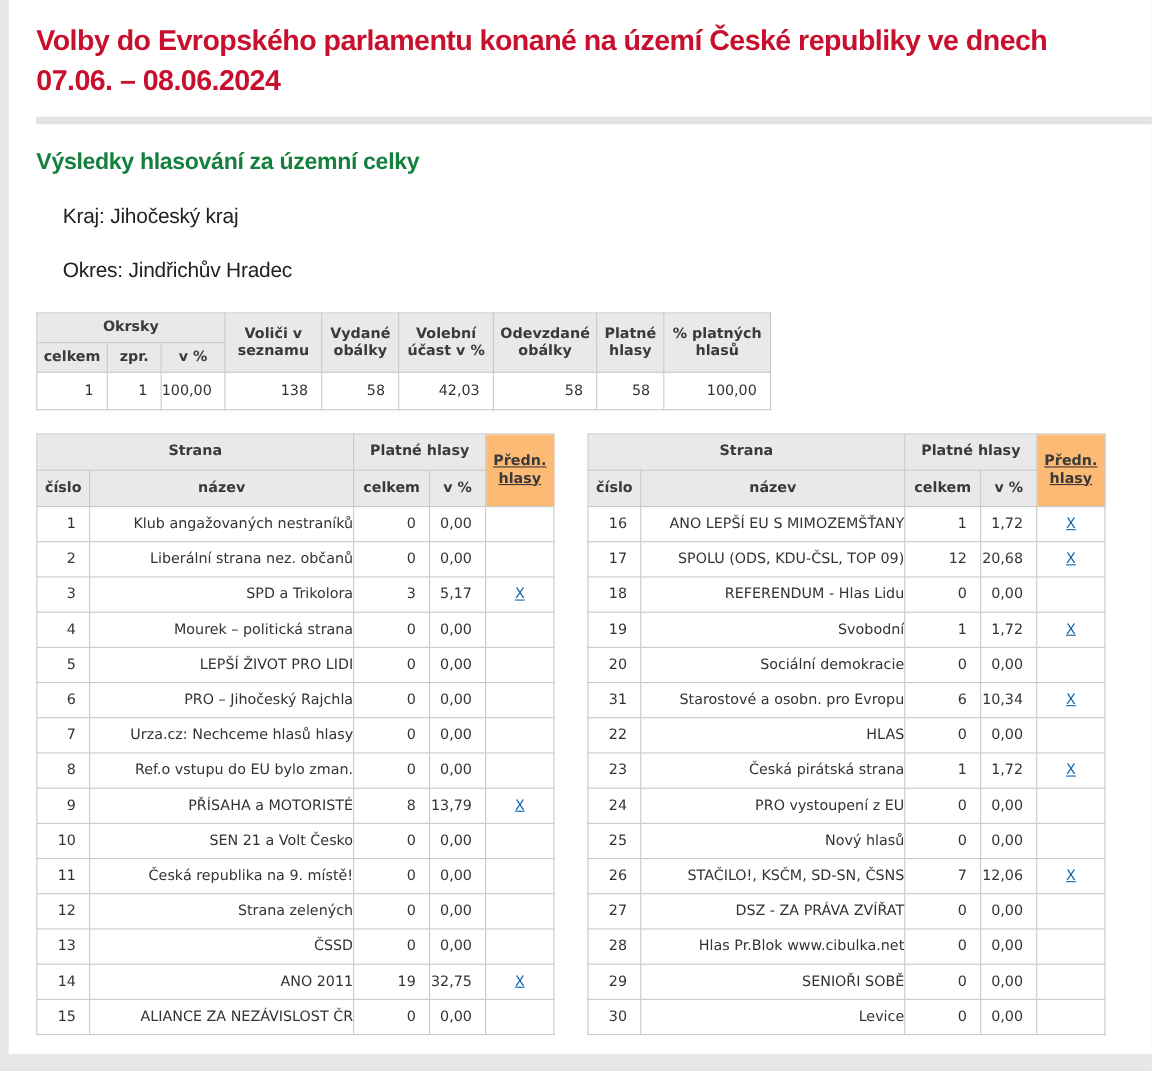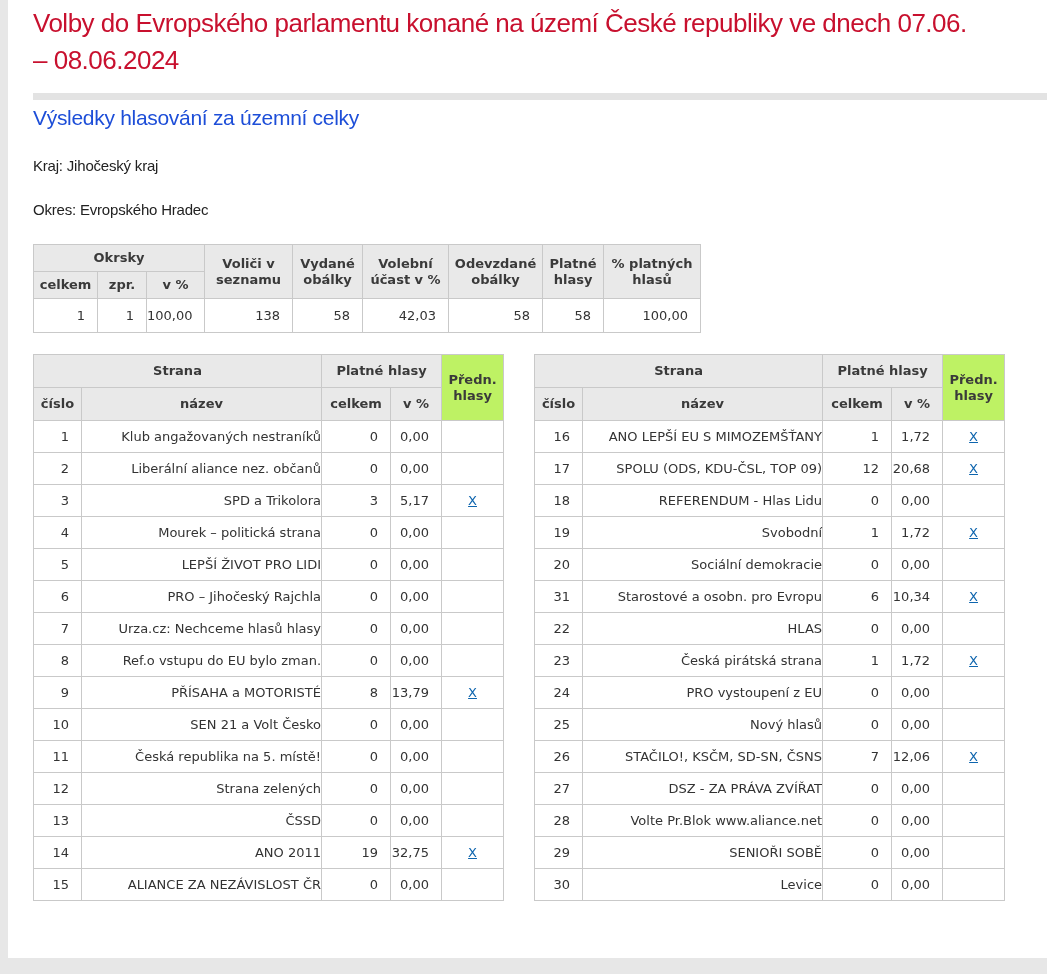--- a/index.html
+++ b/index.html
@@ -18,63 +18,64 @@
     overflow: hidden;
   }
   .page {
     position: absolute;
     left: 8px; top: 0; right: 0;
     height: 958px;
     background: #ffffff;
     padding-left: 25px;
   }
   h1.title {
-    padding-top: 5px;
+    padding-top: 18px;
     font-size: 26px;
-    font-weight: 400;
+    font-weight: 700;
     line-height: 37px;
     letter-spacing: -0.5px;
     color: var(--title-red);
     max-width: 952px;
   }
   .divider {
     margin-top: 14px;
     height: 7px;
     background: #e3e3e3;
   }
   h2.subtitle {
-    margin-top: 6px;
+    margin-top: 23px;
     font-size: 21px;
-    font-weight: 400;
-    color: #1d4ed8;
+    font-weight: 700;
+    color: #15803d;
     letter-spacing: -0.3px;
   }
   .loc {
     margin-top: 27px;
-    font-size: 15px;
+    font-size: 19px;
     color: #222;
     letter-spacing: -0.2px;
+    margin-left: 24px;
   }
   table {
     border-collapse: collapse;
     table-layout: fixed;
     font-family: "DejaVu Sans", sans-serif;
     font-size: 13px;
     color: var(--text);
   }
   th, td { border: 1px solid var(--border); }
   th {
     background: var(--header-bg);
     font-weight: bold;
     color: #3a3a3a;
     text-align: center;
     line-height: 16px;
     padding: 6px 3px;
   }
-  th.white-head { background: #bef264; }
+  th.white-head { background: #fdba74; text-decoration: underline; }
   td { background: #ffffff; height: 32px; vertical-align: middle; }
   td.num { text-align: right; padding-right: 12px; }
   td.name { text-align: right; padding-left: 10px; white-space: nowrap; }
   td.pref { text-align: center; }
   .summary-table { margin-top: 26px; width: 667px; }
   .summary-table td { height: 34px; }
   .summary-table th { height: 27px; padding: 4px 3px; }
   .tables-wrap { display: flex; gap: 30px; margin-top: 21px; }
   .party-table { width: 470px; }
   .party-table thead th { height: 33px; }
@@ -90,21 +91,21 @@
 
 <div class="page">
 
   <h1 class="title">Volby do Evropského parlamentu konané na území České republiky ve dnech 07.06. – 08.06.2024</h1>
 
   <div class="divider"></div>
 
   <h2 class="subtitle">Výsledky hlasování za územní celky</h2>
 
   <p class="loc"><span>Kraj:</span>&nbsp;<span>Jihočeský kraj</span></p>
-  <p class="loc"><span>Okres:</span>&nbsp;<span>Evropského Hradec</span></p>
+  <p class="loc"><span>Okres:</span>&nbsp;<span>Jindřichův Hradec</span></p>
 
   <table class="summary-table">
     <colgroup>
       <col style="width:64px">
         <col style="width:49px">
         <col style="width:58px">
       <col style="width:88px">
         <col style="width:70px">
         <col style="width:86px">
       <col style="width:94px">
@@ -170,21 +171,21 @@
           <tr>
             <td class="num">1</td>
             <td class="name">Klub angažovaných nestraníků</td>
             <td class="num">0</td>
             <td class="num">0,00</td>
             <td class="pref"></td>
           </tr>
 
           <tr>
             <td class="num">2</td>
-            <td class="name">Liberální aliance nez. občanů</td>
+            <td class="name">Liberální strana nez. občanů</td>
             <td class="num">0</td>
             <td class="num">0,00</td>
             <td class="pref"></td>
           </tr>
 
           <tr>
             <td class="num">3</td>
             <td class="name">SPD a Trikolora</td>
             <td class="num">3</td>
             <td class="num">5,17</td>
@@ -242,21 +243,21 @@
           <tr>
             <td class="num">10</td>
             <td class="name">SEN 21 a Volt Česko</td>
             <td class="num">0</td>
             <td class="num">0,00</td>
             <td class="pref"></td>
           </tr>
 
           <tr>
             <td class="num">11</td>
-            <td class="name">Česká republika na 5. místě!</td>
+            <td class="name">Česká republika na 9. místě!</td>
             <td class="num">0</td>
             <td class="num">0,00</td>
             <td class="pref"></td>
           </tr>
 
           <tr>
             <td class="num">12</td>
             <td class="name">Strana zelených</td>
             <td class="num">0</td>
             <td class="num">0,00</td>
@@ -403,21 +404,21 @@
           <tr>
             <td class="num">27</td>
             <td class="name">DSZ - ZA PRÁVA ZVÍŘAT</td>
             <td class="num">0</td>
             <td class="num">0,00</td>
             <td class="pref"></td>
           </tr>
 
           <tr>
             <td class="num">28</td>
-            <td class="name">Volte Pr.Blok www.aliance.net</td>
+            <td class="name">Hlas Pr.Blok www.cibulka.net</td>
             <td class="num">0</td>
             <td class="num">0,00</td>
             <td class="pref"></td>
           </tr>
 
           <tr>
             <td class="num">29</td>
             <td class="name">SENIOŘI SOBĚ</td>
             <td class="num">0</td>
             <td class="num">0,00</td>

